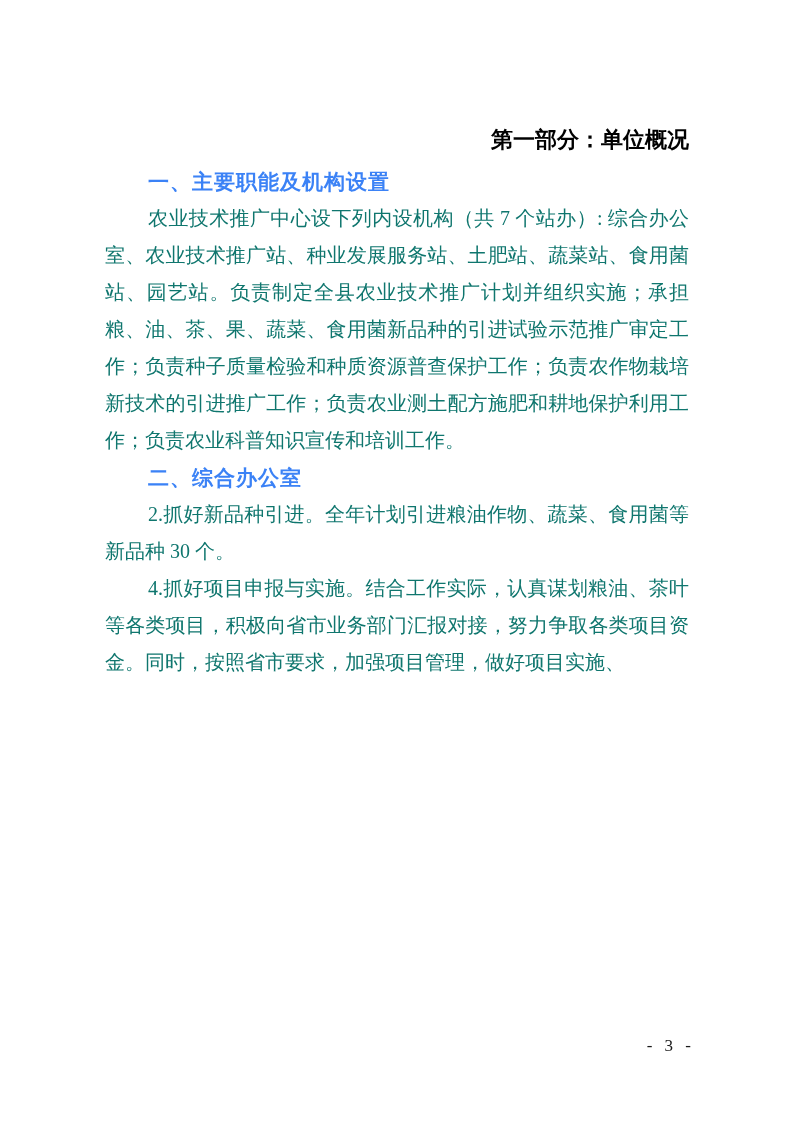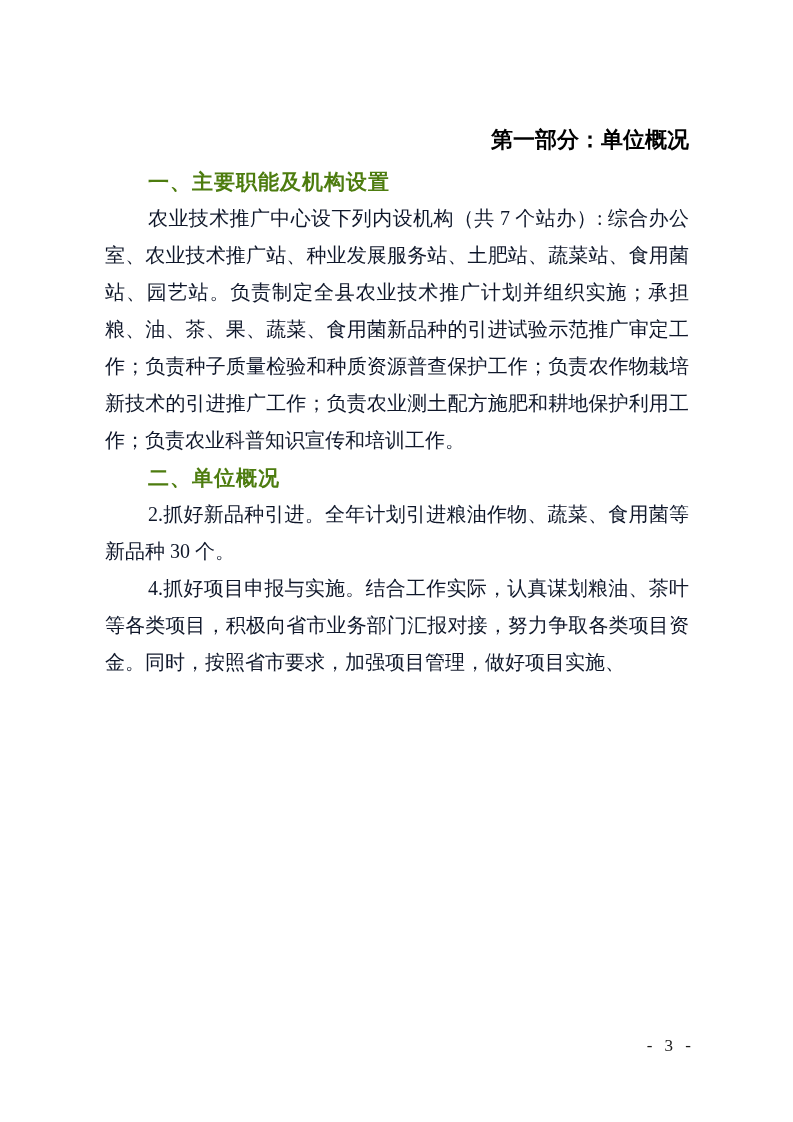--- a/index.html
+++ b/index.html
@@ -30,32 +30,32 @@
     line-height: 42px;
     color: #000000;
   }
   .section-heading {
     font-family: "Liberation Sans", "DejaVu Sans", sans-serif;
     font-weight: bold;
     font-size: 21px;
     line-height: 37px;
     text-indent: 43px;
     margin: 0;
-    color: #4d7c0f;
+    color: #3b82f6;
     letter-spacing: 1px;
   }
   .body-paragraph {
     margin: 0;
     font-family: "Liberation Serif", "DejaVu Serif", serif;
     font-size: 20px;
     line-height: 37px;
     text-align: justify;
     text-justify: inter-ideograph;
     text-indent: 43px;
-    color: #0f172a;
+    color: #0f766e;
   }
   .bold-run {
     font-family: "Liberation Sans", "DejaVu Sans", sans-serif;
     font-weight: bold;
   }
   .page-number {
     position: absolute;
     top: 1036px;
     right: 98px;
     font-family: "Liberation Serif", "DejaVu Serif", serif;
@@ -66,19 +66,19 @@
 </style>
 </head>
 <body>
 
 <div class="page">
   <div class="content">
     <h1 class="doc-title">第一部分：单位概况</h1>
     <div>
         <div class="section-heading">一、主要职能及机构设置</div>
         <p class="body-paragraph"><span>农业技术推广中心设下列内设机构（共 7 个站办）: 综合办公室、农业技术推广站、种业发展服务站、土肥站、蔬菜站、食用菌站、园艺站。负责制定全县农业技术推广计划并组织实施；承担粮、油、茶、果、蔬菜、食用菌新品种的引进试验示范推广审定工作；负责种子质量检验和种质资源普查保护工作；负责农作物栽培新技术的引进推广工作；负责农业测土配方施肥和耕地保护利用工作；负责农业科普知识宣传和培训工作。</span></p>
-        <div class="section-heading">二、单位概况</div>
+        <div class="section-heading">二、综合办公室</div>
         <p class="body-paragraph"><span>2.抓好新品种引进。全年计划引进粮油作物、蔬菜、食用菌等新品种 30 个。</span></p>
         <p class="body-paragraph"><span>4.抓好项目申报与实施。结合工作实际，认真谋划粮油、茶叶等各类项目，积极向省市业务部门汇报对接，努力争取各类项目资金。同时，按照省市要求，加强项目管理，做好项目实施、</span></p>
       </div>
   </div>
   <div class="page-number">- 3 -</div>
 </div>
 
 </body></html>

